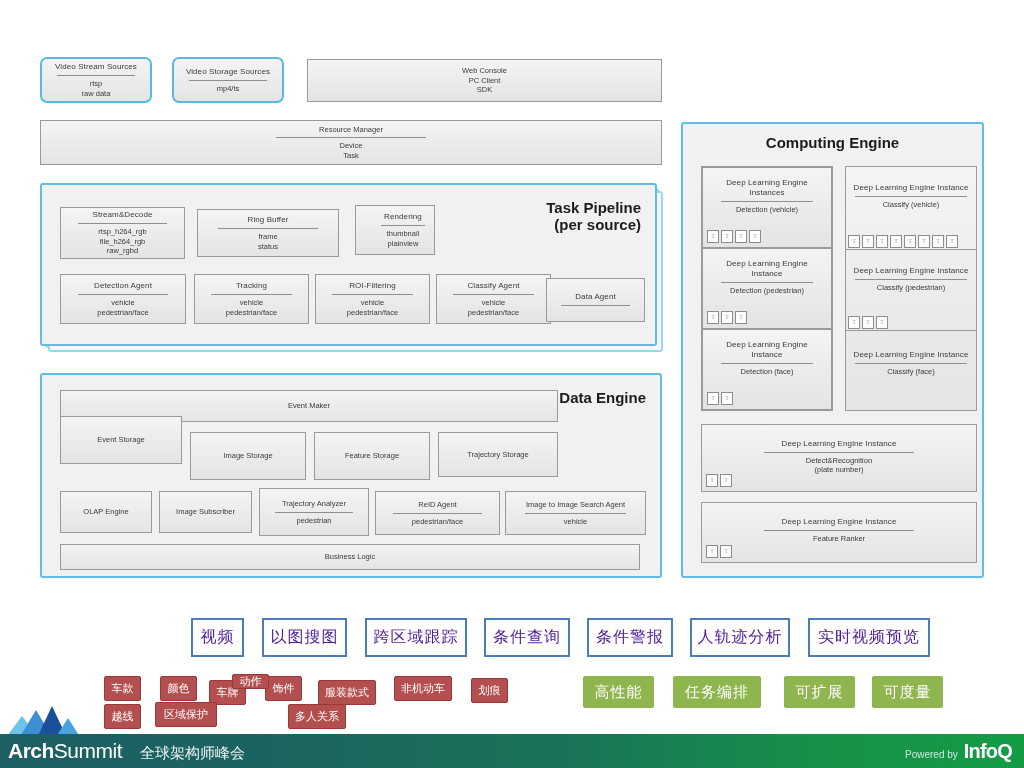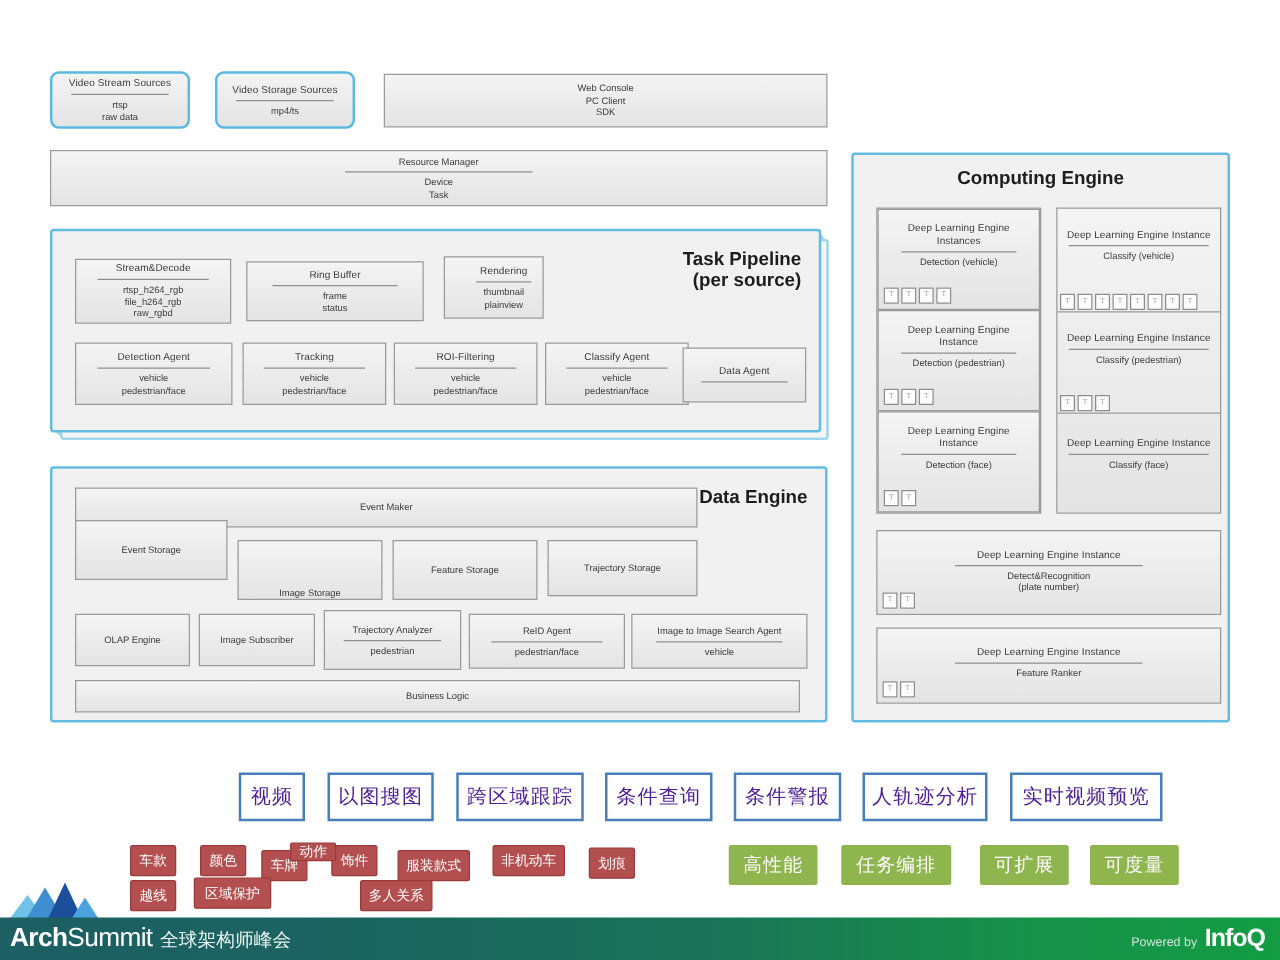--- a/index.html
+++ b/index.html
@@ -100,21 +100,21 @@
 
   
   #footer {
     position:absolute; left:0; bottom:0; width:1024px; height:34px;
     background: linear-gradient(90deg,#1d5f63 0%, #1b6360 25%, #1a7358 55%, #17914a 80%, #139c44 100%);
     display:flex; align-items:center;
   }
   #brand { display:flex; align-items:baseline; padding-left:8px; }
   #brand .b1 { color:#fff; font-weight:bold; font-size:21px; letter-spacing:-.5px;}
   #brand .b2 { color:#ffffff; font-size:21px; letter-spacing:-.5px;}
-  #brand .b3 { color:#eaf3f0; font-size:15px; margin-left:6px; }
+  #brand .b3 { color:#eaf3f0; font-size:15px; margin-left:18px; }
   #poweredby { margin-left:auto; display:flex; align-items:baseline; padding-right:12px; }
   #poweredby .p1 { color:#cfe6dd; font-size:10px; margin-right:6px; }
   #poweredby .p2 { color:#ffffff; font-weight:bold; font-size:20px; letter-spacing:-.8px;}
 
   #logo { position:absolute; left:2px; bottom:28px; width:88px; height:42px; }
 </style>
 </head>
 <body>
 
 <div id="canvas">
@@ -206,21 +206,21 @@
   <div class="panel" style="left:40px;top:373px;width:622px;height:205px;">
     <div class="panel-title" style="right:14px;top:14px;font-size:15px;">Data Engine</div>
 
     <div class="gbox" style="left:18px;top:15px;width:498px;height:32px;">
       <div class="sub">Event Maker</div>
     </div>
 
     <div class="gbox" style="left:18px;top:41px;width:122px;height:48px;">
       <div class="sub">Event Storage</div>
     </div>
-    <div class="gbox" style="left:148px;top:57px;width:116px;height:48px;justify-content:flex-end;">
+    <div class="gbox" style="left:148px;top:57px;width:116px;height:48px;">
       <div class="sub">Image Storage</div>
     </div>
     <div class="gbox" style="left:272px;top:57px;width:116px;height:48px;">
       <div class="sub">Feature Storage</div>
     </div>
     <div class="gbox" style="left:396px;top:57px;width:120px;height:45px;">
       <div class="sub">Trajectory Storage</div>
     </div>
 
     <div class="gbox" style="left:18px;top:116px;width:92px;height:42px;">

